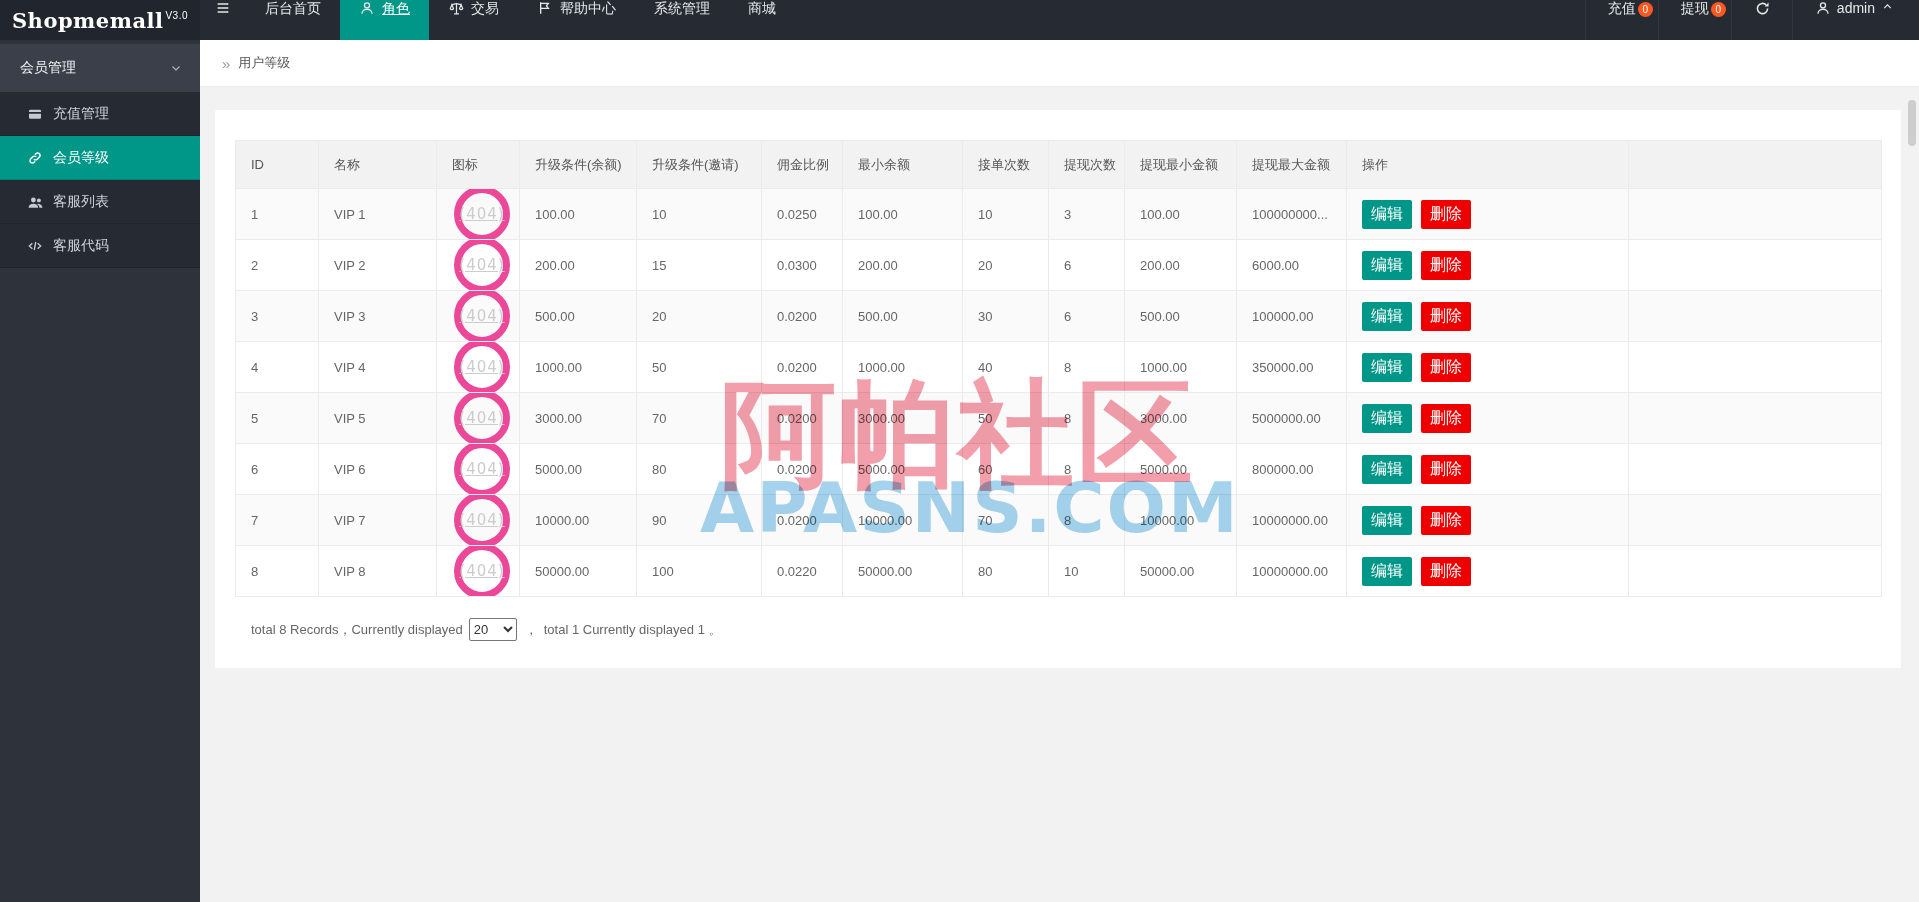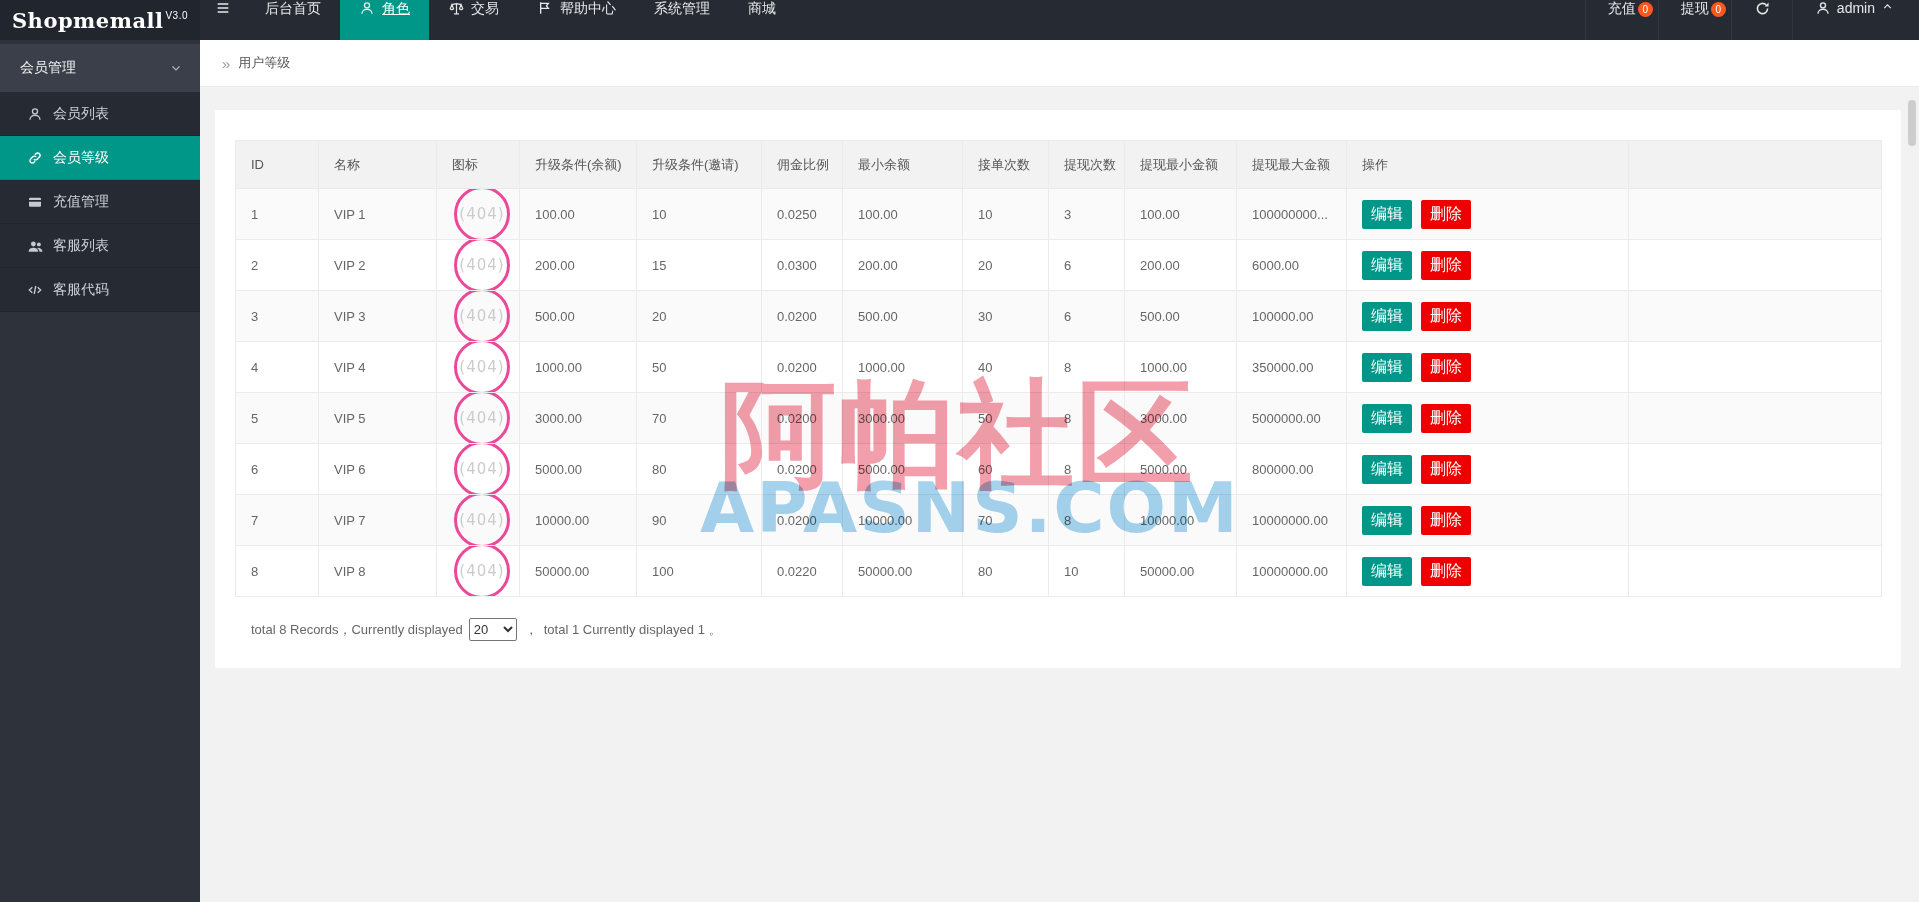--- a/index.html
+++ b/index.html
@@ -72,24 +72,24 @@
   }
   table { border-collapse:collapse; table-layout:fixed; width:1646px; }
   th, td {
     border:1px solid #ebebeb; font-size:13px; text-align:left;
     padding:0 6px 0 15px; overflow:hidden; white-space:nowrap;
   }
   th { background:#f2f2f2; color:#555; font-weight:normal; height:48px; }
   td { color:#666; height:51px; background:#fff; }
   tbody tr:nth-child(odd) td { background:#fafafa; }
   .icon404 {
-    width:56px; height:56px; border:3px solid #ec4899; border-radius:50%;
+    width:56px; height:56px; border:7px solid #ec4899; border-radius:50%;
     display:flex; align-items:center; justify-content:center;
     color:#ccc; font-size:15px; letter-spacing:1px; margin:-4px 0 -4px 2px;
-    background:transparent; font-family:"DejaVu Sans",sans-serif;
+    background:transparent; font-family:"DejaVu Sans",sans-serif;text-decoration:underline;
   }
   .btn {
     display:inline-block; border:none; color:#fff; font-size:16px;
     padding:4px 9px; border-radius:2px; margin-right:9px; cursor:pointer;
     font-family:"Liberation Sans",sans-serif;
   }
   .btn.edit { background:#009688; }
   .btn.delete { background:#ee0000; }
 
   .table-footer {
@@ -215,48 +215,39 @@
 <div class="sidebar">
   <div class="side-group-header">
     <span>会员管理</span>
     <span class="chev">
       <svg viewBox="0 0 24 24" width="12" height="12" stroke="currentColor" stroke-width="2.4" fill="none">
           <path d="M5 9l7 7 7-7"></path>
         </svg>
     </span>
   </div>
 
+
   <div class="side-item">
     <span class="sicon">
-      <svg viewBox="0 0 24 24" width="16" height="16" stroke="currentColor" stroke-width="2" fill="none">
-          <circle cx="12" cy="8" r="3.8"></circle>
-          <path d="M4.5 20.5c0-4 3.4-6.6 7.5-6.6s7.5 2.6 7.5 6.6"></path>
-        </svg>
-    </span>
-    <span>会员列表</span>
+      <svg viewBox="0 0 24 24" width="16" height="16" fill="currentColor">
+          <rect x="3" y="5.5" width="18" height="13.5" rx="1.8"></rect>
+          <rect x="3" y="9" width="18" height="2.6" fill="#262a32"></rect>
+        </svg>
+    </span>
+    <span>充值管理</span>
   </div>
 
   <div class="side-item active">
     <span class="sicon">
       <svg viewBox="0 0 24 24" width="16" height="16" stroke="currentColor" stroke-width="2.1" fill="none">
           <path d="M10.2 13.8a3.6 3.6 0 0 0 5.1 0l3.2-3.2a3.6 3.6 0 0 0-5.1-5.1l-1.6 1.6"></path>
           <path d="M13.8 10.2a3.6 3.6 0 0 0-5.1 0l-3.2 3.2a3.6 3.6 0 0 0 5.1 5.1l1.6-1.6"></path>
         </svg>
     </span>
     <span>会员等级</span>
-  </div>
-
-  <div class="side-item">
-    <span class="sicon">
-      <svg viewBox="0 0 24 24" width="16" height="16" fill="currentColor">
-          <rect x="3" y="5.5" width="18" height="13.5" rx="1.8"></rect>
-          <rect x="3" y="9" width="18" height="2.6" fill="#262a32"></rect>
-        </svg>
-    </span>
-    <span>充值管理</span>
   </div>
 
 
 
   <div class="side-item">
     <span class="sicon">
       <svg viewBox="0 0 24 24" width="17" height="17" fill="currentColor">
           <circle cx="9" cy="8.5" r="3.4"></circle>
           <path d="M2.2 19.5c0-3.4 3-5.6 6.8-5.6s6.8 2.2 6.8 5.6z"></path>
           <circle cx="16.8" cy="9" r="2.8"></circle>

